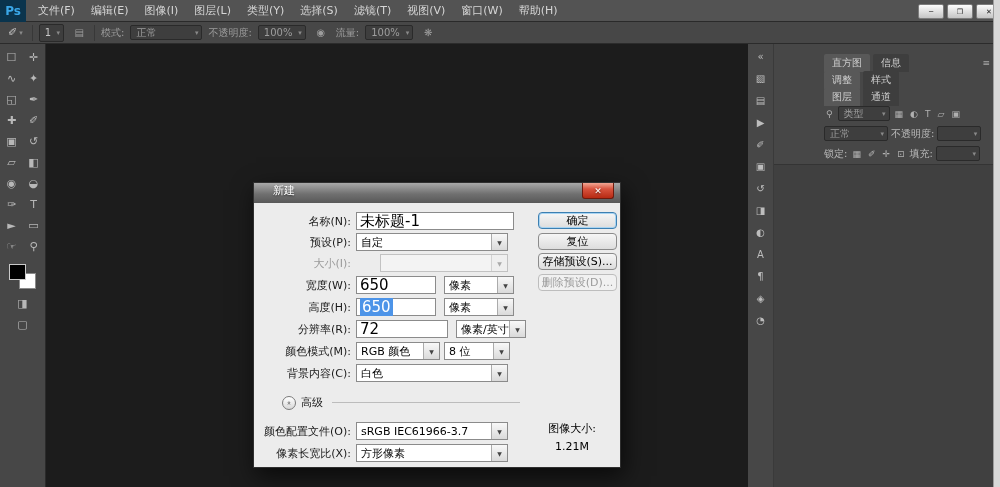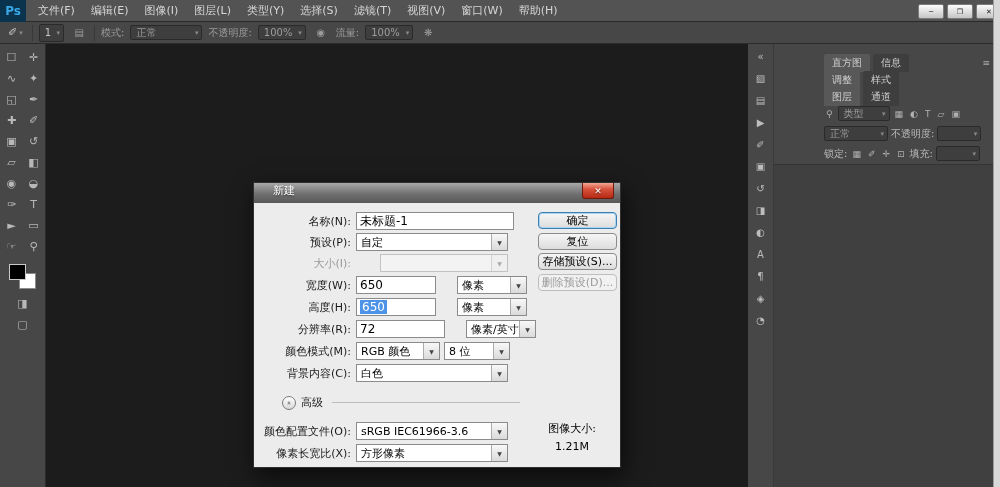--- a/index.html
+++ b/index.html
@@ -66,30 +66,30 @@
                display:flex; align-items:flex-start; padding-left:19px; font-size:11px; color:#fff;
                text-shadow:0 1px 2px rgba(0,0,0,.55); position:relative; }
   .dlg-close { position:absolute; right:6px; top:0; width:30px; height:15px;
                background:linear-gradient(#f2a794,#d8533e 40%,#b62a13); border:1px solid #6e1a0d; border-top:none;
                border-radius:0 0 3px 3px; color:#fff; font-size:9px; display:flex; align-items:center; justify-content:center; }
   .dlg-body { position:absolute; top:20px; left:0; right:0; bottom:0; }
   .frow { position:absolute; left:10px; width:272px; height:20px; display:flex; align-items:center; }
   .flabel { width:92px; text-align:right; padding-right:5px; font-size:11px; color:#1a1a1a;
             white-space:nowrap; flex:none; box-sizing:border-box; }
   .flabel.disabled { color:#9a9a9a; }
-  .tinput { height:18px; background:#fff; border:1px solid #8b8b8b; font-size:12px; color:#000;
+  .tinput { height:18px; background:#fff; border:1px solid #8b8b8b; font-size:15px; color:#000;
             display:flex; align-items:center; padding:0 3px; box-sizing:border-box; }
   .selbg { background:#4d94e8; color:#fff; padding:0 2px; }
   .combo { height:18px; background:#fff; border:1px solid #8b8b8b; font-size:11px; color:#000;
            display:flex; align-items:center; padding:0 18px 0 4px; position:relative; box-sizing:border-box; white-space:nowrap; }
   .carr { position:absolute; right:0; top:0; bottom:0; width:15px; background:linear-gradient(#f8f8f8,#dadada);
           border-left:1px solid #ababab; display:flex; align-items:center; justify-content:center; font-size:6px; color:#444; }
   .combo.disabled { background:#f3f3f3; border-color:#c2c2c2; color:#9a9a9a; }
   .combo.disabled .carr { background:#efefef; color:#aaa; border-left-color:#d2d2d2; }
-  .mL8 { margin-left:21px; } .mL24 { margin-left:24px; }
+  .mL8 { margin-left:8px; } .mL24 { margin-left:24px; }
   .adv { position:absolute; left:28px; top:192px; right:100px; display:flex; align-items:center; gap:5px; }
   .advbtn { width:12px; height:12px; border:1px solid #7a7a7a; border-radius:50%; background:linear-gradient(#fff,#d8d8d8);
             color:#444; font-size:7px; display:flex; align-items:center; justify-content:center; }
   .advbtn span { transform:rotate(-90deg); display:block; }
   .advline { flex:1; height:1px; background:#bcbcbc; margin-left:4px; }
   .btncol { position:absolute; left:284px; top:0; width:79px; height:100%; }
   .dlg-btn { position:absolute; left:0; width:79px; height:17px; box-sizing:border-box;
              background:linear-gradient(#f6f6f6,#dddddd); border:1px solid #8b8b8b; border-radius:4px;
              font-size:11px; color:#000; display:flex; align-items:center; justify-content:center; white-space:nowrap; }
   .dlg-btn.primary { border-color:#3c7fb1; box-shadow:0 0 0 1px #a8d4f2 inset; }
@@ -342,21 +342,21 @@
         <div class="advbtn">
             <span>»</span>
           </div>
         <span style="font-size:11px;color:#1a1a1a">高级</span>
         <div class="advline"></div>
       </div>
 
       <div class="frow" style="top:218px">
         <div class="flabel">颜色配置文件(O):</div>
         <div class="combo" style="width:152px">
-          <span>sRGB IEC61966-3.6</span>
+          <span>sRGB IEC61966-3.7</span>
           <span class="carr">▼</span>
         </div>
       </div>
 
       <div class="frow" style="top:240px">
         <div class="flabel">像素长宽比(X):</div>
         <div class="combo" style="width:152px">
           <span>方形像素</span>
           <span class="carr">▼</span>
         </div>

